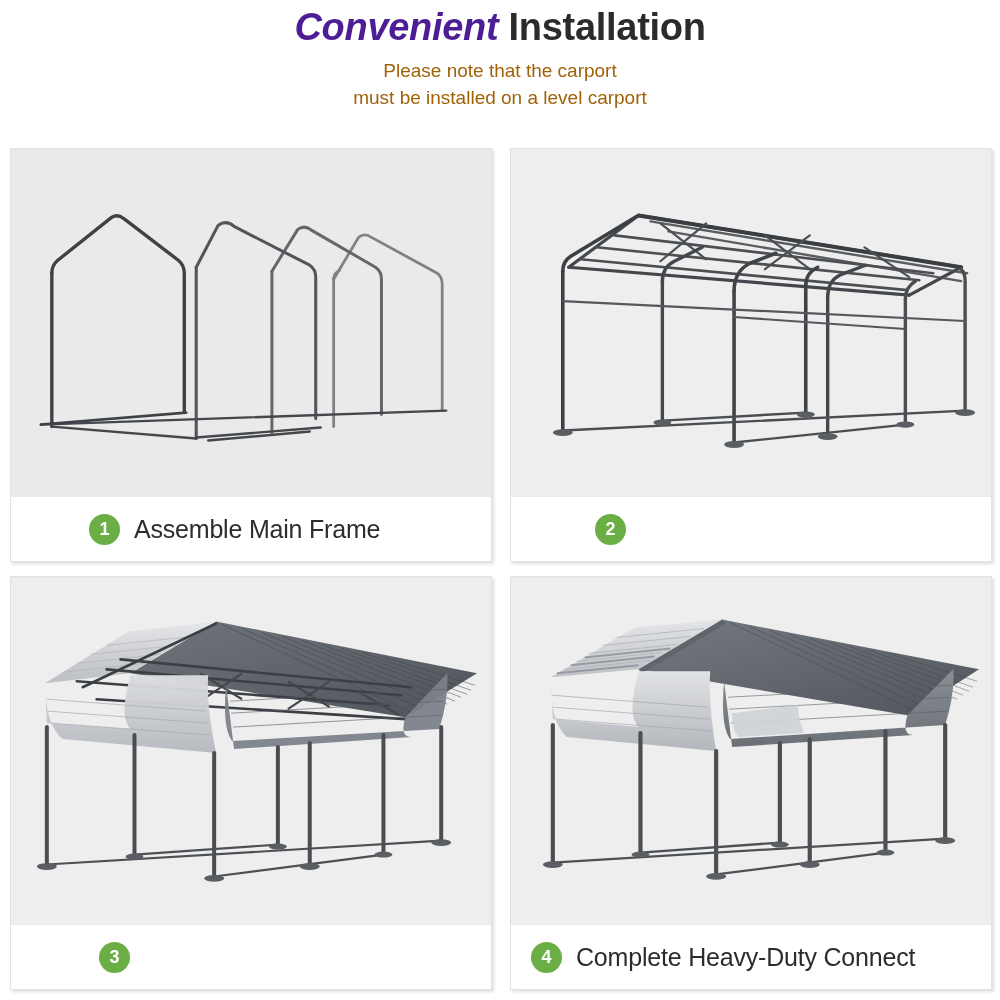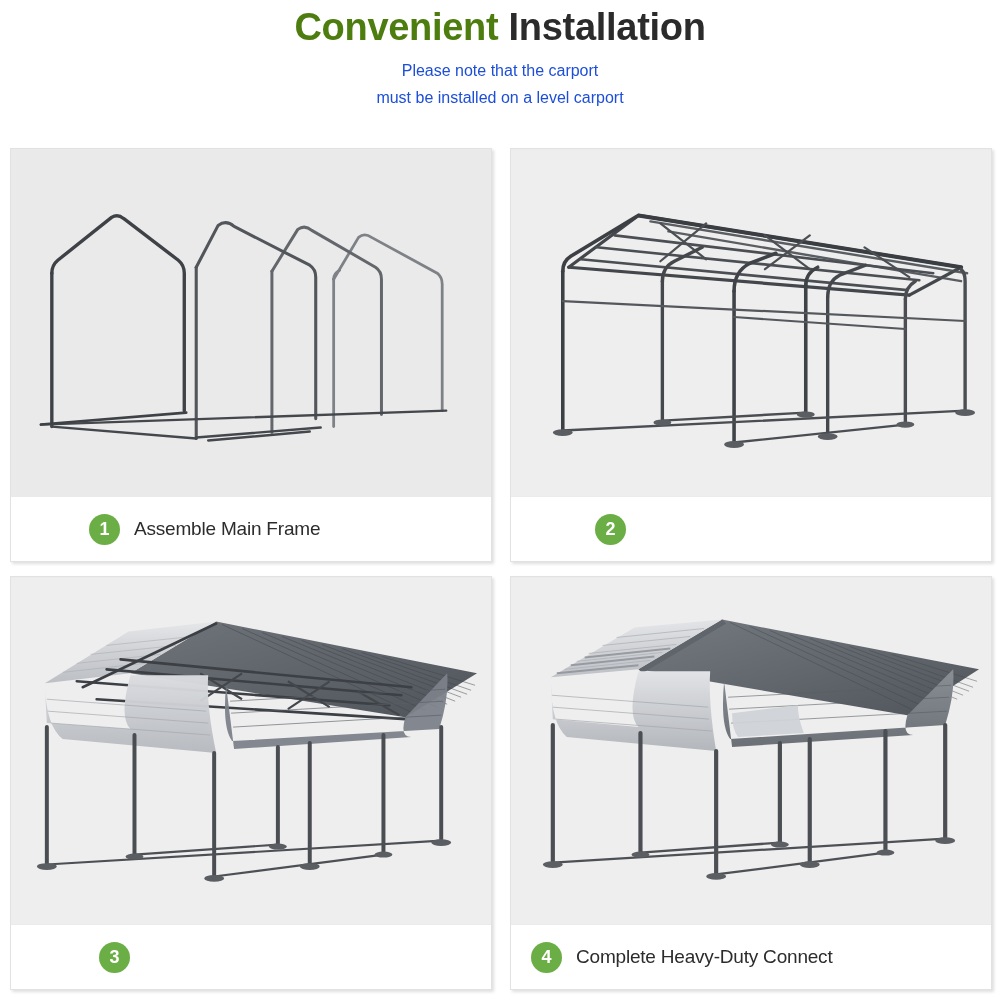--- a/index.html
+++ b/index.html
@@ -10,25 +10,25 @@
     overflow: hidden;
   }
   .page { position: relative; width: 1000px; height: 1000px; background: #fff; }
 
   
   .header { width: 100%; padding-top: 4px; text-align: center; }
   .title {
     font-size: 38px; font-weight: 700; letter-spacing: -0.3px;
     line-height: 46px; white-space: nowrap;
   }
-  .title .accent { color: #4d7c0f; }
+  .title .accent { color: #4c1d95; font-style: italic; }
   .title .dark { color: #2b2b2b; text-align: right; }
   .subtitle {
     margin-top: 7px;
-    font-size: 16px; line-height: 27px; color: #1d4ed8; font-weight: 400;
+    font-size: 19px; line-height: 27px; color: #a16207; font-weight: 400;
   }
   .subtitle span { display: block; }
 
   
   .grid {
     position: absolute;
     left: 10px; top: 148px;
     width: 982px; height: 842px;
     display: grid;
     grid-template-columns: 482px 482px;
@@ -61,21 +61,21 @@
   .badge {
     width: 31px; height: 31px; flex: 0 0 31px;
     border-radius: 50%;
     background: #6cae46;
     color: #ffffff;
     font-size: 18px; font-weight: 700;
     display: flex; align-items: center; justify-content: center;
     line-height: 1;
   }
   .caption-label {
-    font-size: 19px; color: #2c2c2c; font-weight: 400;
+    font-size: 25px; color: #2c2c2c; font-weight: 400;
     white-space: nowrap; letter-spacing: -0.2px;
   }
   .card:nth-child(2) .card-caption { padding-left: 84px; }
   .card:nth-child(3) .card-caption { padding-left: 88px; }
   .card:nth-child(4) .card-caption { padding-left: 20px; }
 </style>
 </head>
 <body>
 
 <div class="page">

